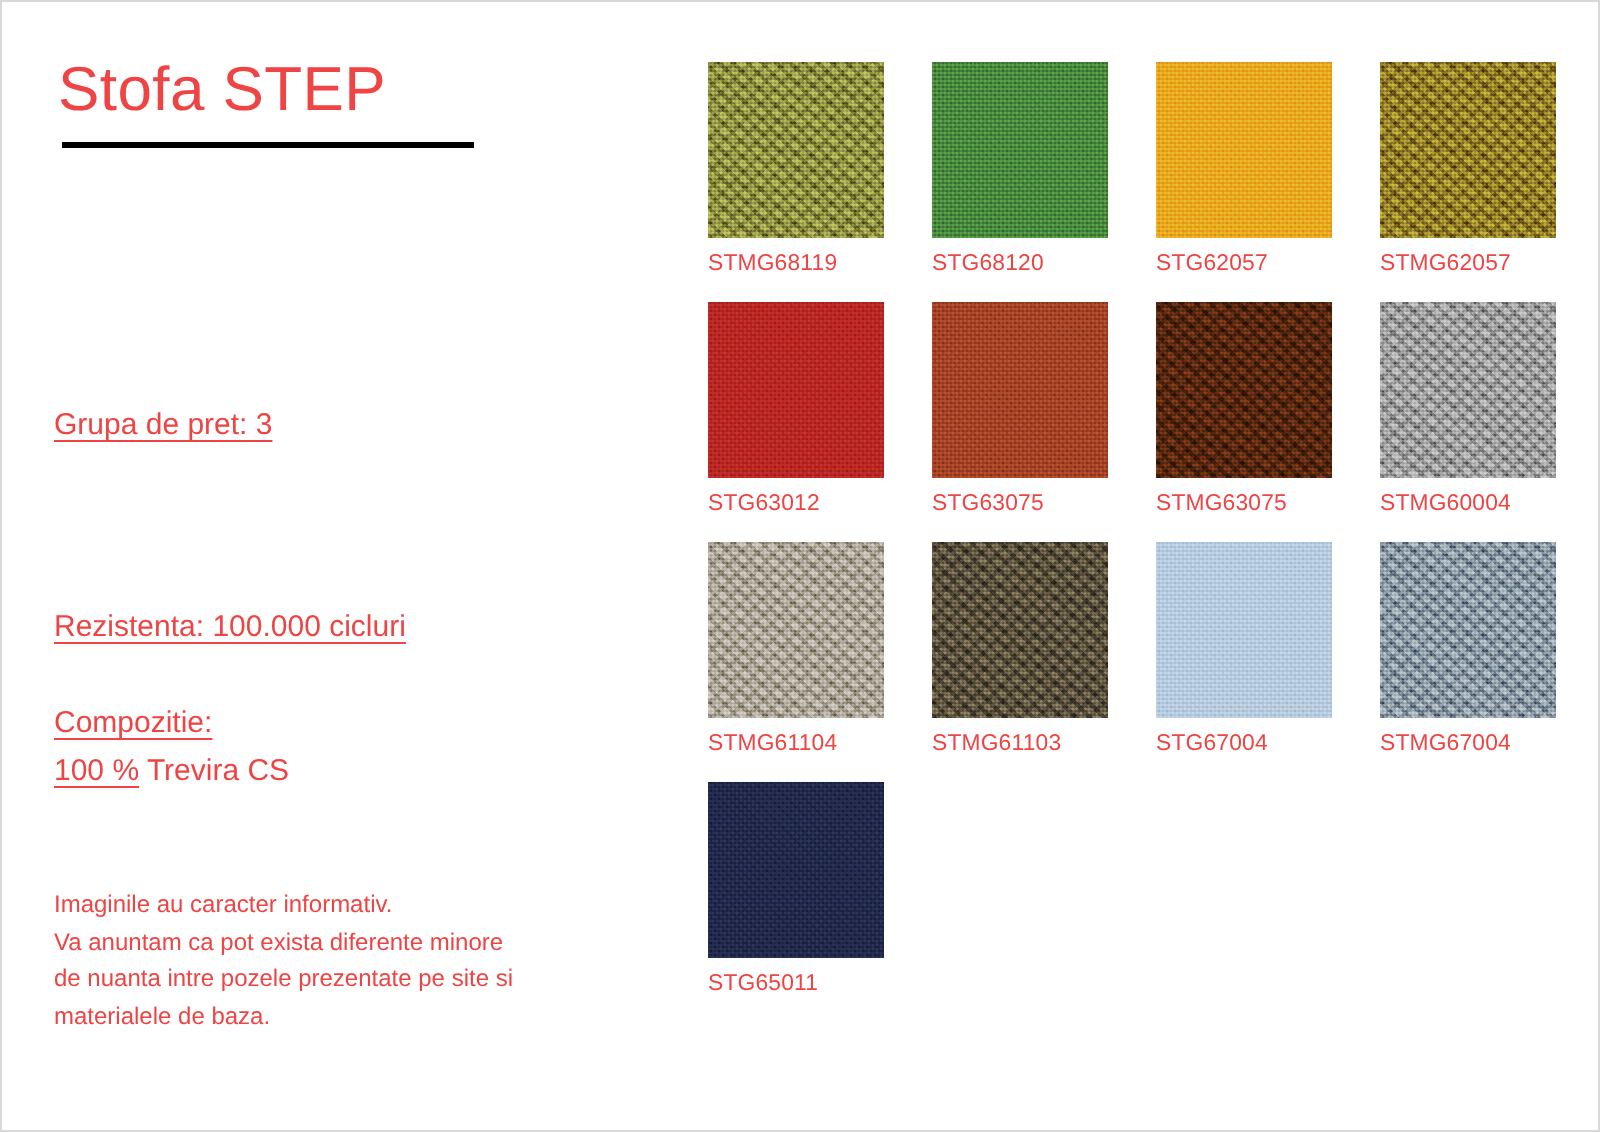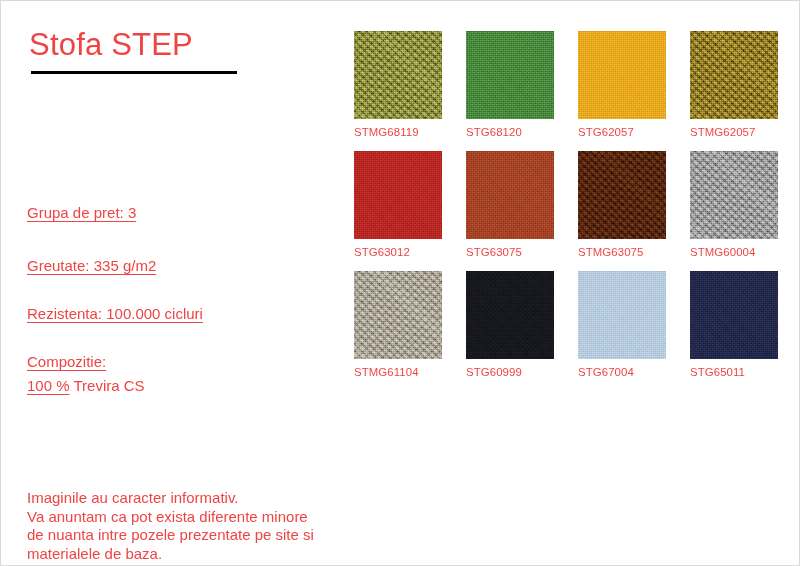--- a/index.html
+++ b/index.html
@@ -58,22 +58,22 @@
   }
   #spec-0 { top: 203px; }
   #spec-1 { top: 256px; }
   #spec-2 { top: 304px; text-align: right; }
   #spec-3 { top: 352px; }
   #spec-4 { top: 376px; }
 
   #disclaimer {
     position: absolute;
     left: 26px;
-    top: 488px;
-    font-size: 15px;
+    top: 442px;
+    font-size: 12px;
     line-height: 18.5px;
     white-space: pre-line;
   }
 
   
   #swatch-grid {
     position: absolute;
     left: 353px;
     top: 30px;
     display: grid;
@@ -135,23 +135,20 @@
 
   <div id="info-panel">
 
     <div id="product-title">Stofa STEP</div>
     <div id="product-title-rule"></div>
 
     <div class="spec-row" id="spec-0">
       <span class="u">Grupa de pret:  3</span><span></span>
     </div>
 
-    <div class="spec-row" id="spec-1">
-      <span class="u">Greutate:  335 g/m2</span><span></span>
-    </div>
 
     <div class="spec-row" id="spec-2">
       <span class="u">Rezistenta: 100.000 cicluri</span><span></span>
     </div>
 
     <div class="spec-row" id="spec-3">
       <span class="u">Compozitie:</span><span></span>
     </div>
 
     <div class="spec-row" id="spec-4">
@@ -195,25 +192,29 @@
       </div>
       <div class="swatch-cell">
         <div class="swatch-chip mottled" style="background: rgb(154, 154, 154);"></div>
         <div class="swatch-label">STMG60004</div>
       </div>
       <div class="swatch-cell">
         <div class="swatch-chip mottled" style="background: rgb(168, 162, 148);"></div>
         <div class="swatch-label">STMG61104</div>
       </div>
       <div class="swatch-cell">
-        <div class="swatch-chip" style="background: rgb(21, 21, 28);"></div>
-        <div class="swatch-label">STG60999</div>
+        <div class="swatch-chip mottled" style="background: rgb(89, 80, 60);"></div>
+        <div class="swatch-label">STMG61103</div>
       </div>
       <div class="swatch-cell">
         <div class="swatch-chip" style="background: rgb(180, 202, 222);"></div>
         <div class="swatch-label">STG67004</div>
       </div>
       <div class="swatch-cell">
+        <div class="swatch-chip mottled" style="background: rgb(135, 149, 161);"></div>
+        <div class="swatch-label">STMG67004</div>
+      </div>
+      <div class="swatch-cell">
         <div class="swatch-chip" style="background: rgb(31, 38, 71);"></div>
         <div class="swatch-label">STG65011</div>
       </div>
     </div>
 </div>
 
 </body></html>

